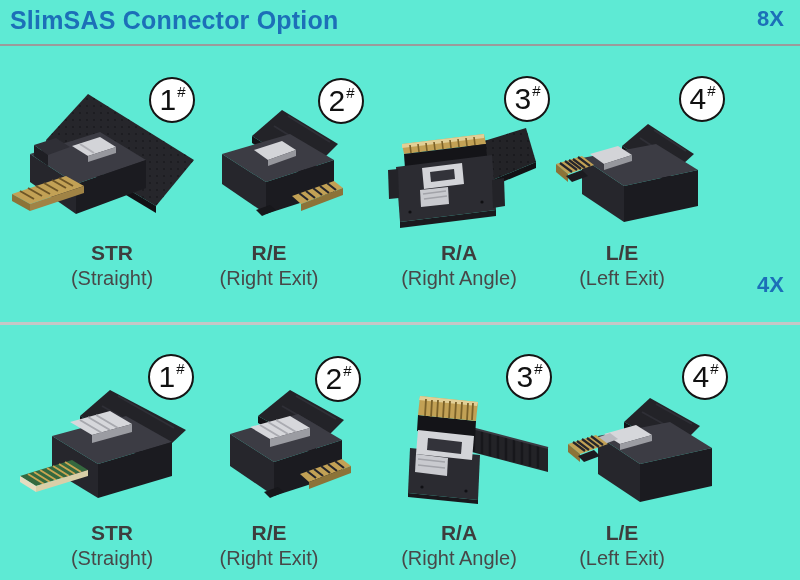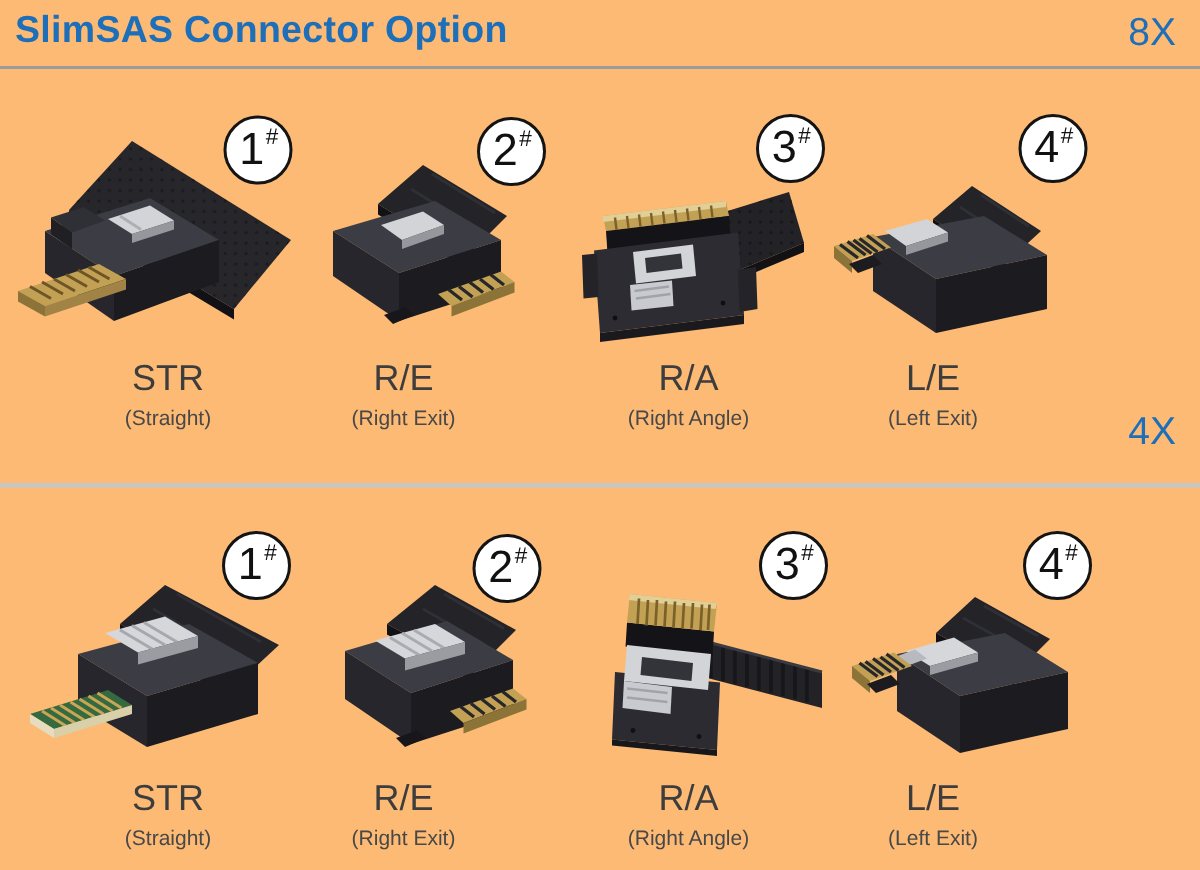--- a/index.html
+++ b/index.html
@@ -1,45 +1,45 @@
 <!DOCTYPE html>
 <html><head>
 <meta charset="utf-8">
 <style>
   html,body{margin:0;padding:0;background:#fff;}
   .canvas{
-    position:relative;width:800px;height:580px;background:#fdba74;
+    position:relative;width:800px;height:580px;background:#5eead4;
     font-family:"Liberation Sans",sans-serif;overflow:hidden;
   }
   .page-title{
     position:absolute;left:10px;top:6px;font-size:25px;font-weight:600;
     color:#1c6fb8;letter-spacing:0.2px;
   }
   .group-label{
-    position:absolute;right:16px;font-size:26px;font-weight:400;color:#1c6fb8;
+    position:absolute;right:16px;font-size:22px;font-weight:700;color:#1c6fb8;
   }
   .group-label.top{top:6px;}
   .group-label.mid{top:272px;}
   .divider{position:absolute;left:0;width:800px;}
   .divider.top{top:44px;height:2px;background:#9b9b9b;}
   .divider.mid{top:322px;height:3px;background:#c6c6c6;}
   .figure{position:absolute;}
   .figure svg{display:block;}
   .badge{
     position:absolute;width:46px;height:46px;border-radius:50%;
     border:2px solid #141414;background:#fff;box-sizing:border-box;
     text-align:center;color:#111;
   }
   .badge-num{font-size:30px;line-height:42px;font-weight:400;}
   .badge-hash{font-size:15px;position:relative;top:-13px;left:1px;font-weight:400;}
   .opt{
     position:absolute;transform:translateX(-50%);text-align:center;white-space:nowrap;
   }
-  .opt-code{font-size:24px;font-weight:normal;color:#3d3d3d;line-height:26px;}
-  .opt-name{font-size:14px;font-weight:400;color:#484848;line-height:25px;text-align:right;}
+  .opt-code{font-size:21px;font-weight:bold;color:#3d3d3d;line-height:26px;}
+  .opt-name{font-size:20px;font-weight:400;color:#484848;line-height:25px;text-align:right;}
 </style>
 </head>
 <body>
 
 <div class="canvas">
 
   <div class="page-title">SlimSAS Connector Option</div>
   <div class="group-label top">8X</div>
   <div class="divider top"></div>
 

